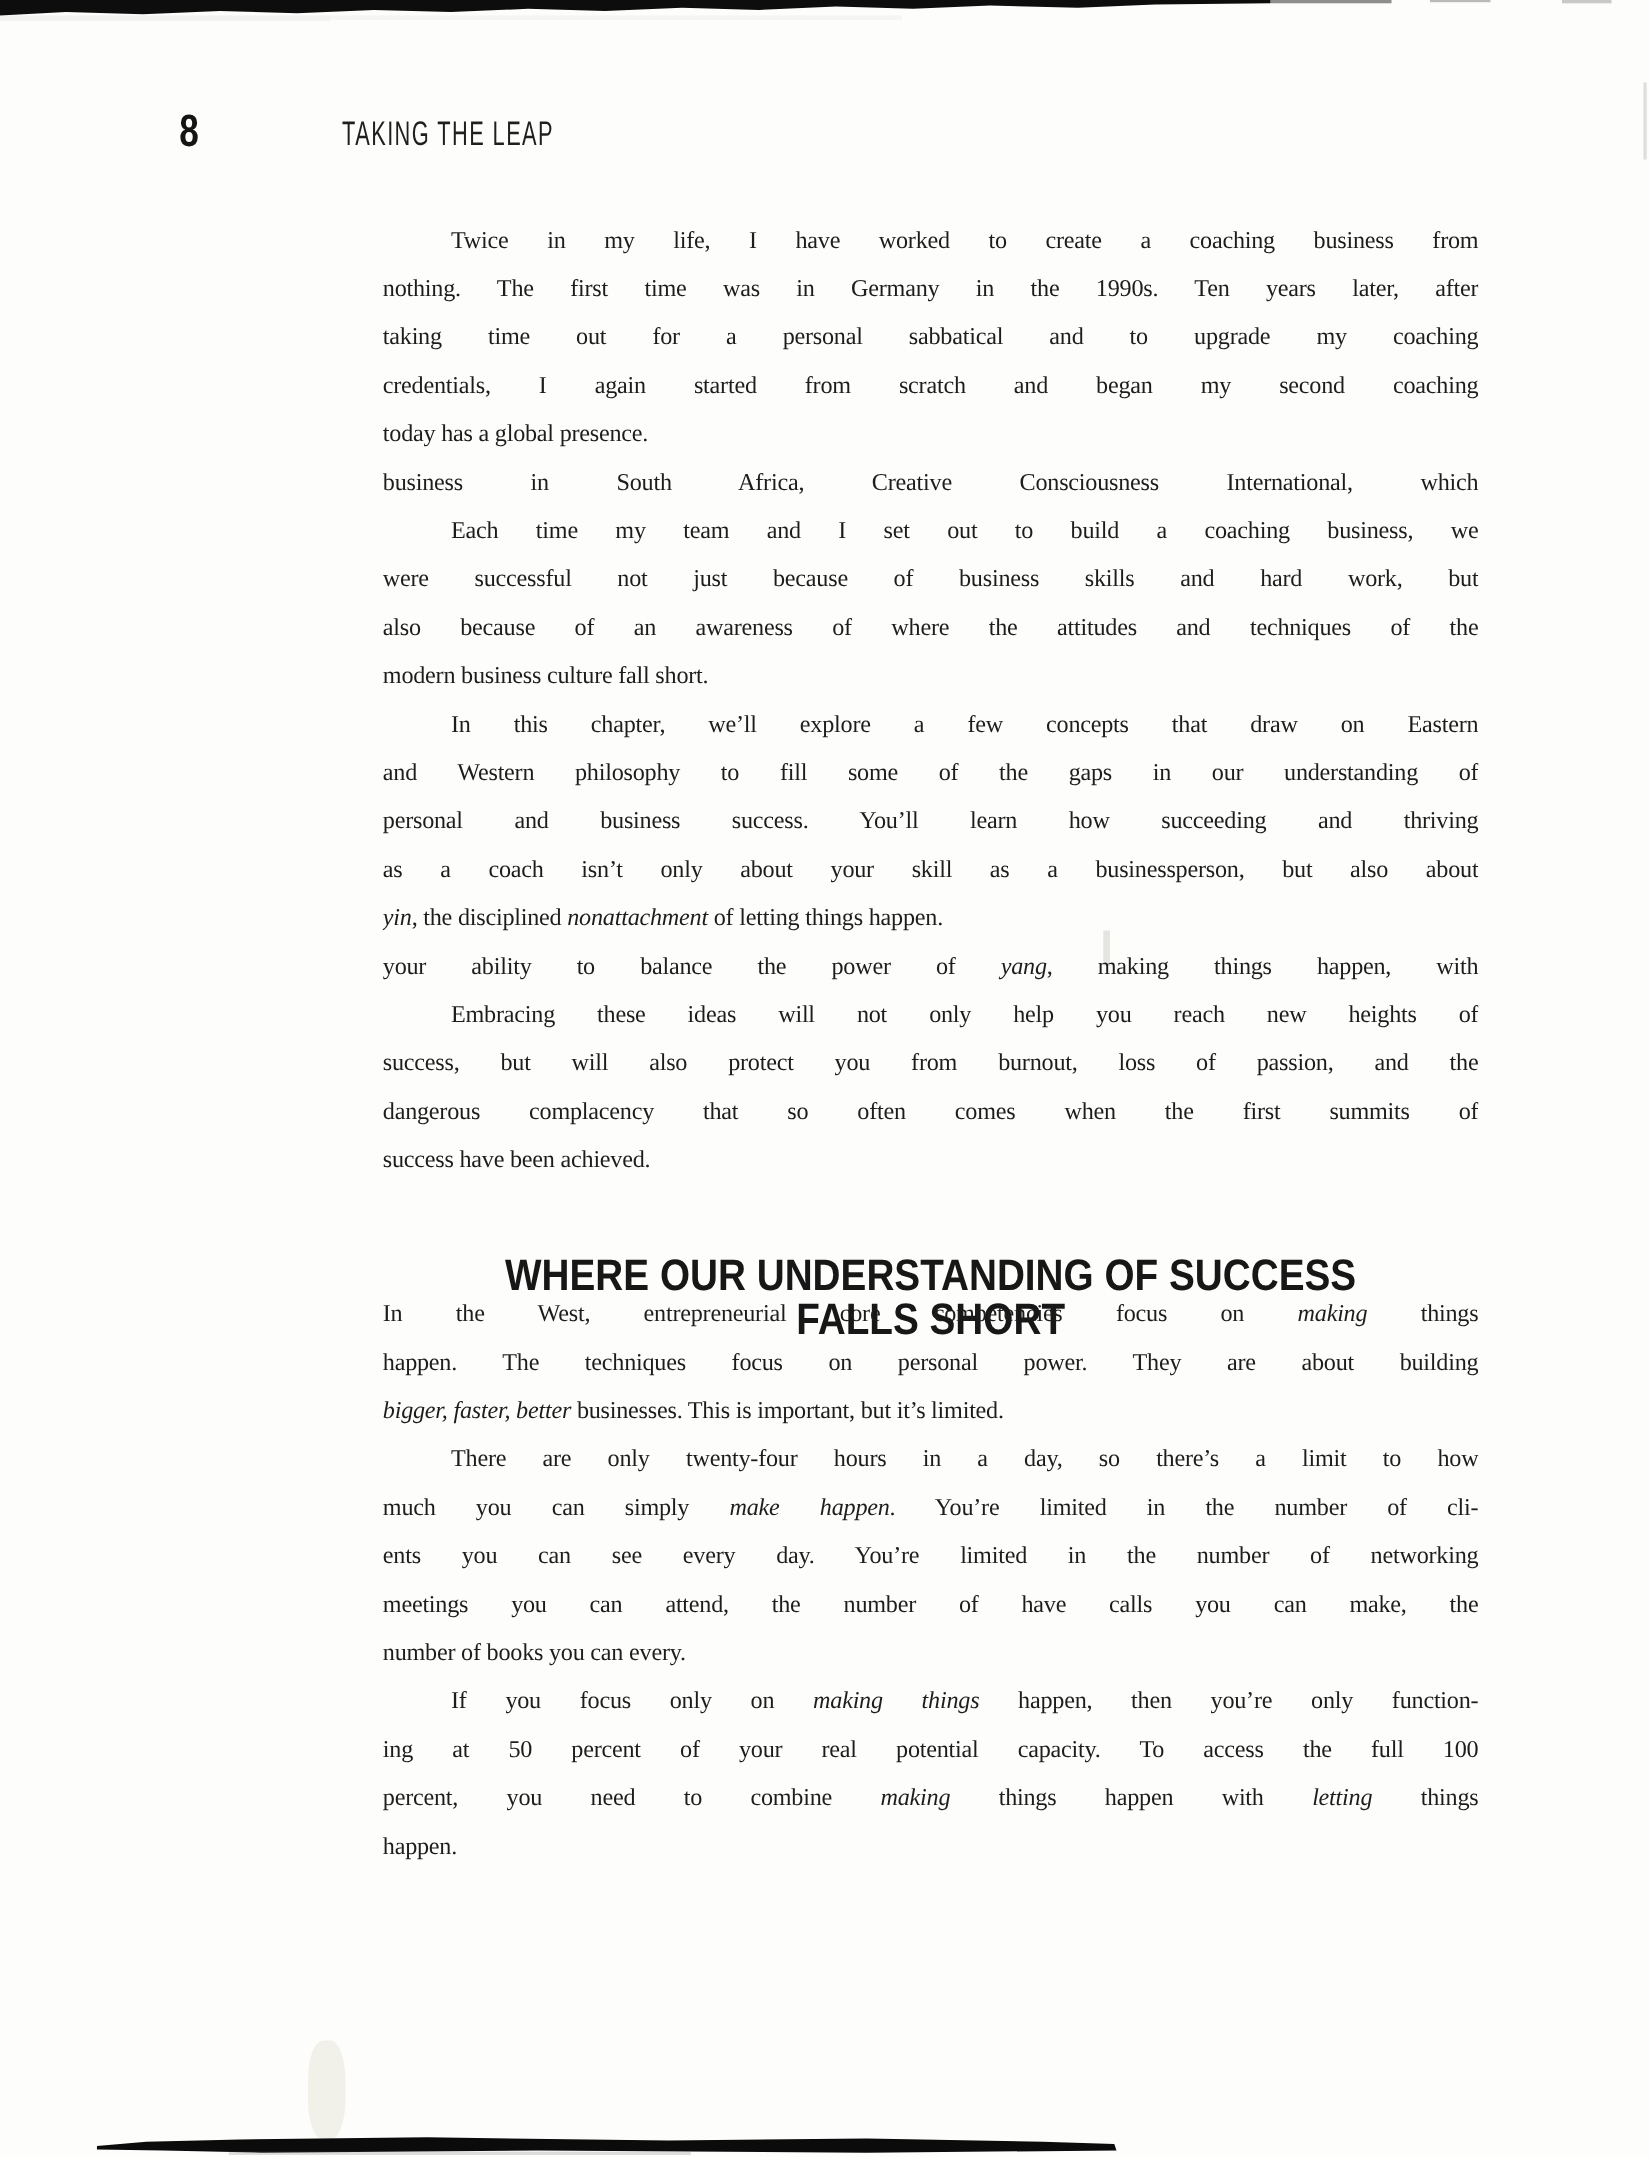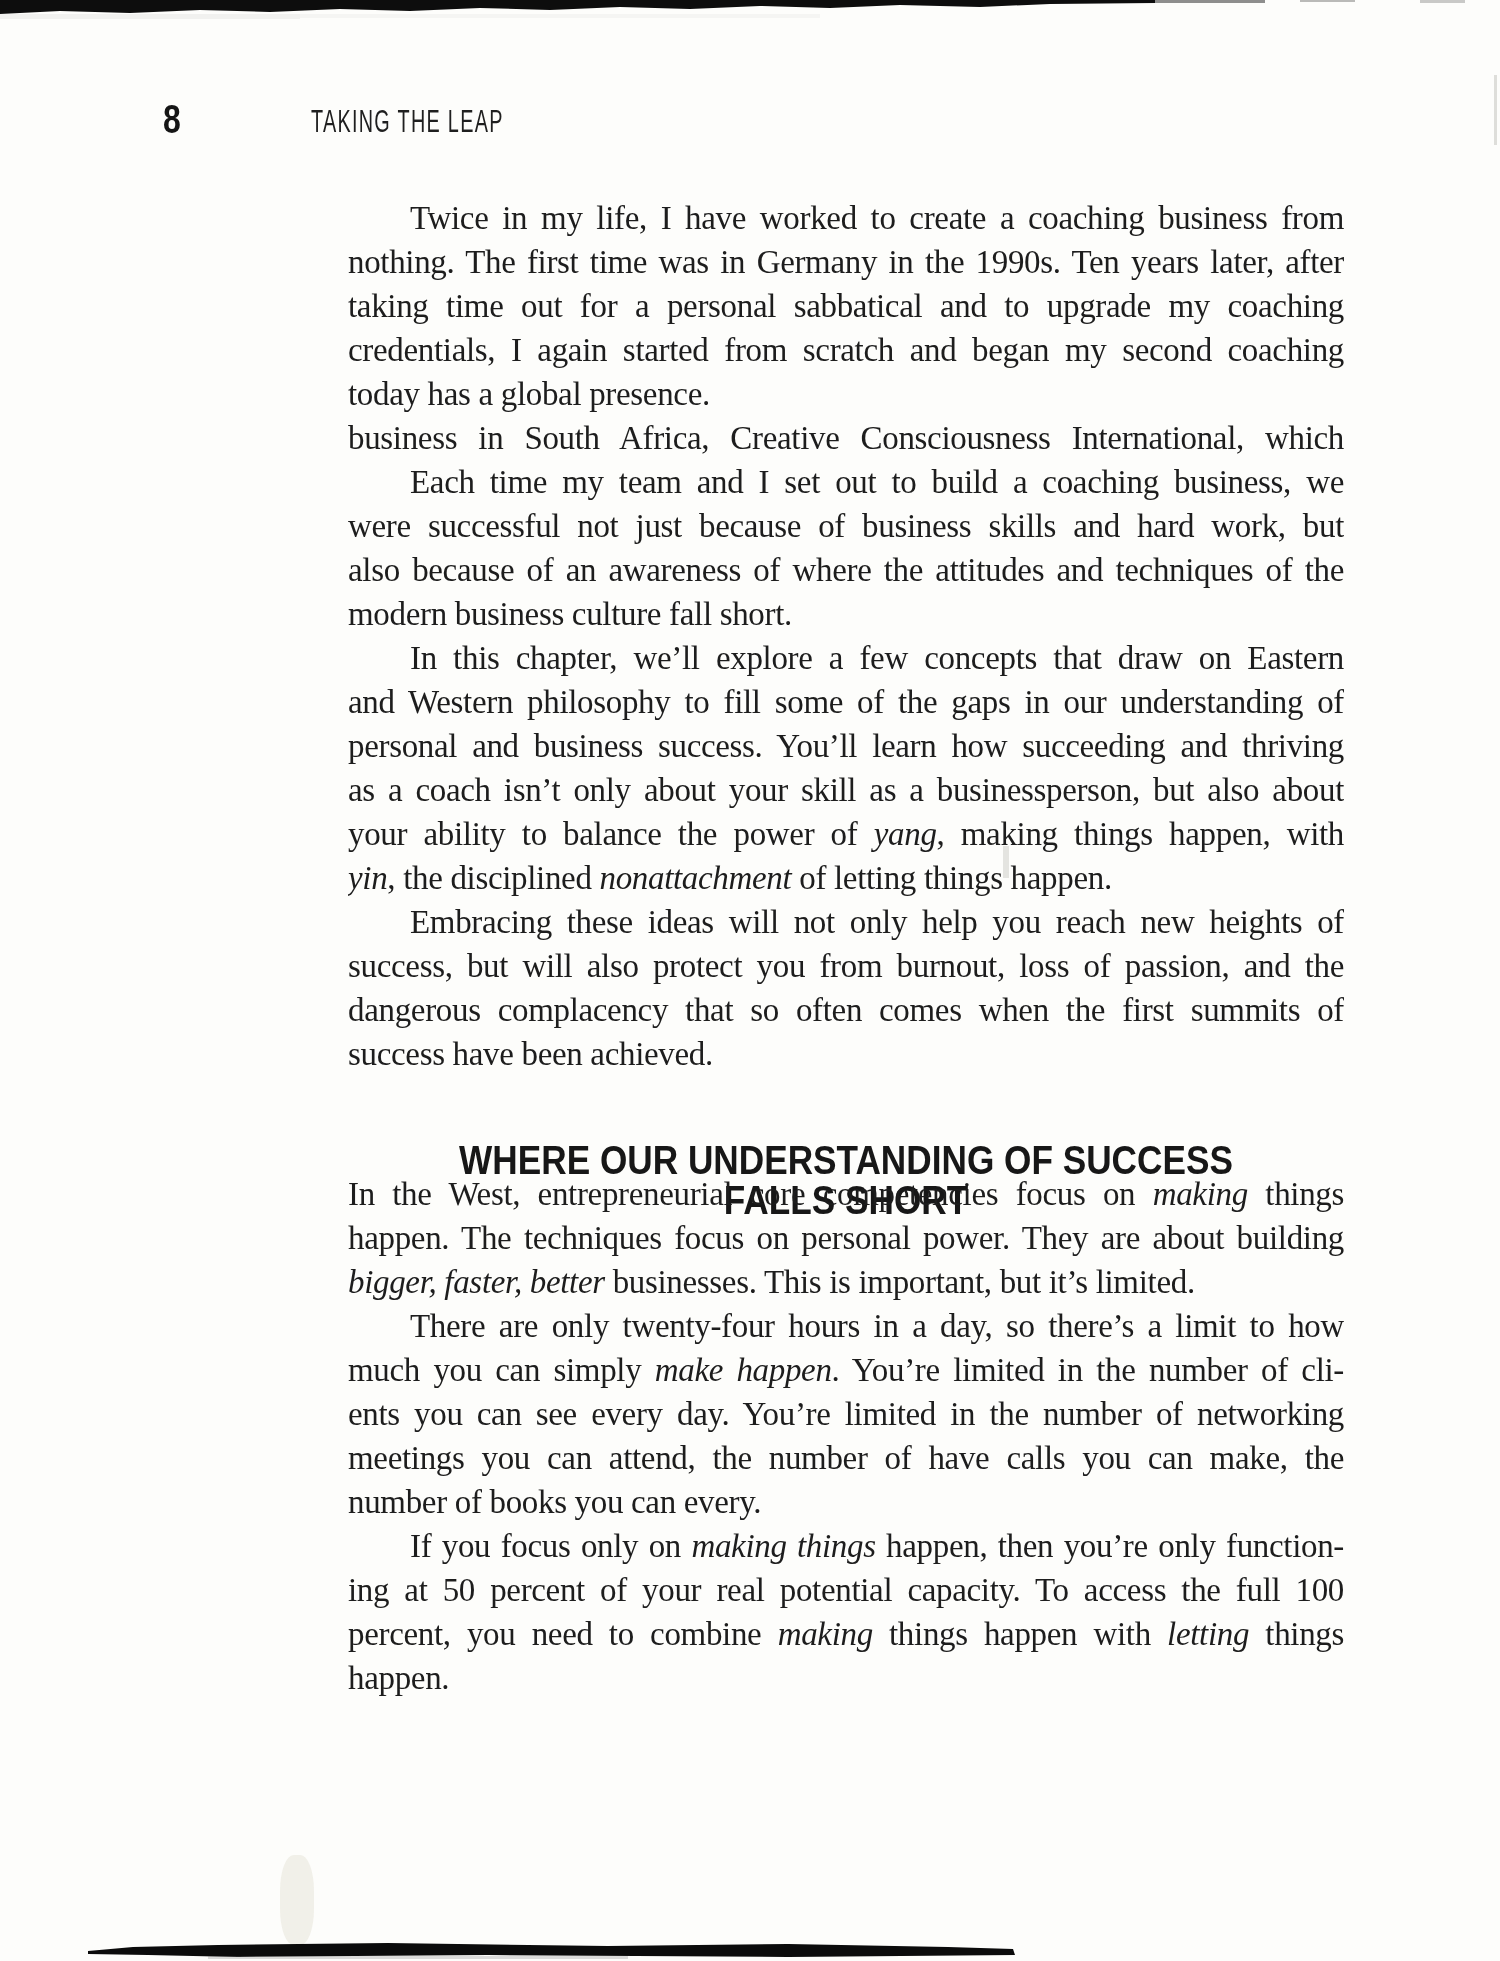--- a/index.html
+++ b/index.html
@@ -19,21 +19,21 @@
   }
   .running-header{
     position:absolute;left:311px;top:106px;line-height:1;
     font-family:"Liberation Sans","DejaVu Sans",sans-serif;
     font-size:31px;font-weight:500;letter-spacing:2px;color:#1f1f1f;
     transform:scaleX(0.64);transform-origin:left top;white-space:nowrap;
   }
   
   .text-block{
     position:absolute;left:348px;width:996px;
-    font-size:33px;line-height:44px;letter-spacing:-0.01em;
+    font-size:22px;line-height:44px;letter-spacing:-0.01em;
     color:#1d1d1d;
   }
   .text-block.block1{top:196px;}
   .text-block.block2{top:1172px;}
   .line{
     height:44px;overflow:hidden;
     text-align:justify;text-align-last:justify;
   }
   .line.last{text-align-last:left;}
   .line.indent{text-indent:62px;}
@@ -76,22 +76,22 @@
       <div class="line last"><span>today has a global presence.</span></div>
       <div class="line"><span>business in South Africa, Creative Consciousness International, which</span></div>
       <div class="line indent"><span>Each time my team and I set out to build a coaching business, we</span></div>
       <div class="line"><span>were successful not just because of business skills and hard work, but</span></div>
       <div class="line"><span>also because of an awareness of where the attitudes and techniques of the</span></div>
       <div class="line last"><span>modern business culture fall short.</span></div>
       <div class="line indent"><span>In this chapter, we’ll explore a few concepts that draw on Eastern</span></div>
       <div class="line"><span>and Western philosophy to fill some of the gaps in our understanding of</span></div>
       <div class="line"><span>personal and business success. You’ll learn how succeeding and thriving</span></div>
       <div class="line"><span>as a coach isn’t only about your skill as a businessperson, but also about</span></div>
+      <div class="line last"><span class="it">yin</span><span>, the disciplined </span><span class="it">nonattachment</span><span> of letting things happen.</span></div>
       <div class="line"><span>your ability to balance the power of </span><span class="it">yang</span><span>, making things happen, with</span></div>
-      <div class="line last"><span class="it">yin</span><span>, the disciplined </span><span class="it">nonattachment</span><span> of letting things happen.</span></div>
       <div class="line indent"><span>Embracing these ideas will not only help you reach new heights of</span></div>
       <div class="line"><span>success, but will also protect you from burnout, loss of passion, and the</span></div>
       <div class="line"><span>dangerous complacency that so often comes when the first summits of</span></div>
       <div class="line last"><span>success have been achieved.</span></div>
     </div>
 
   <div class="section-heading">
     <div>WHERE OUR UNDERSTANDING OF SUCCESS</div>
     <div>FALLS SHORT</div>
   </div>

